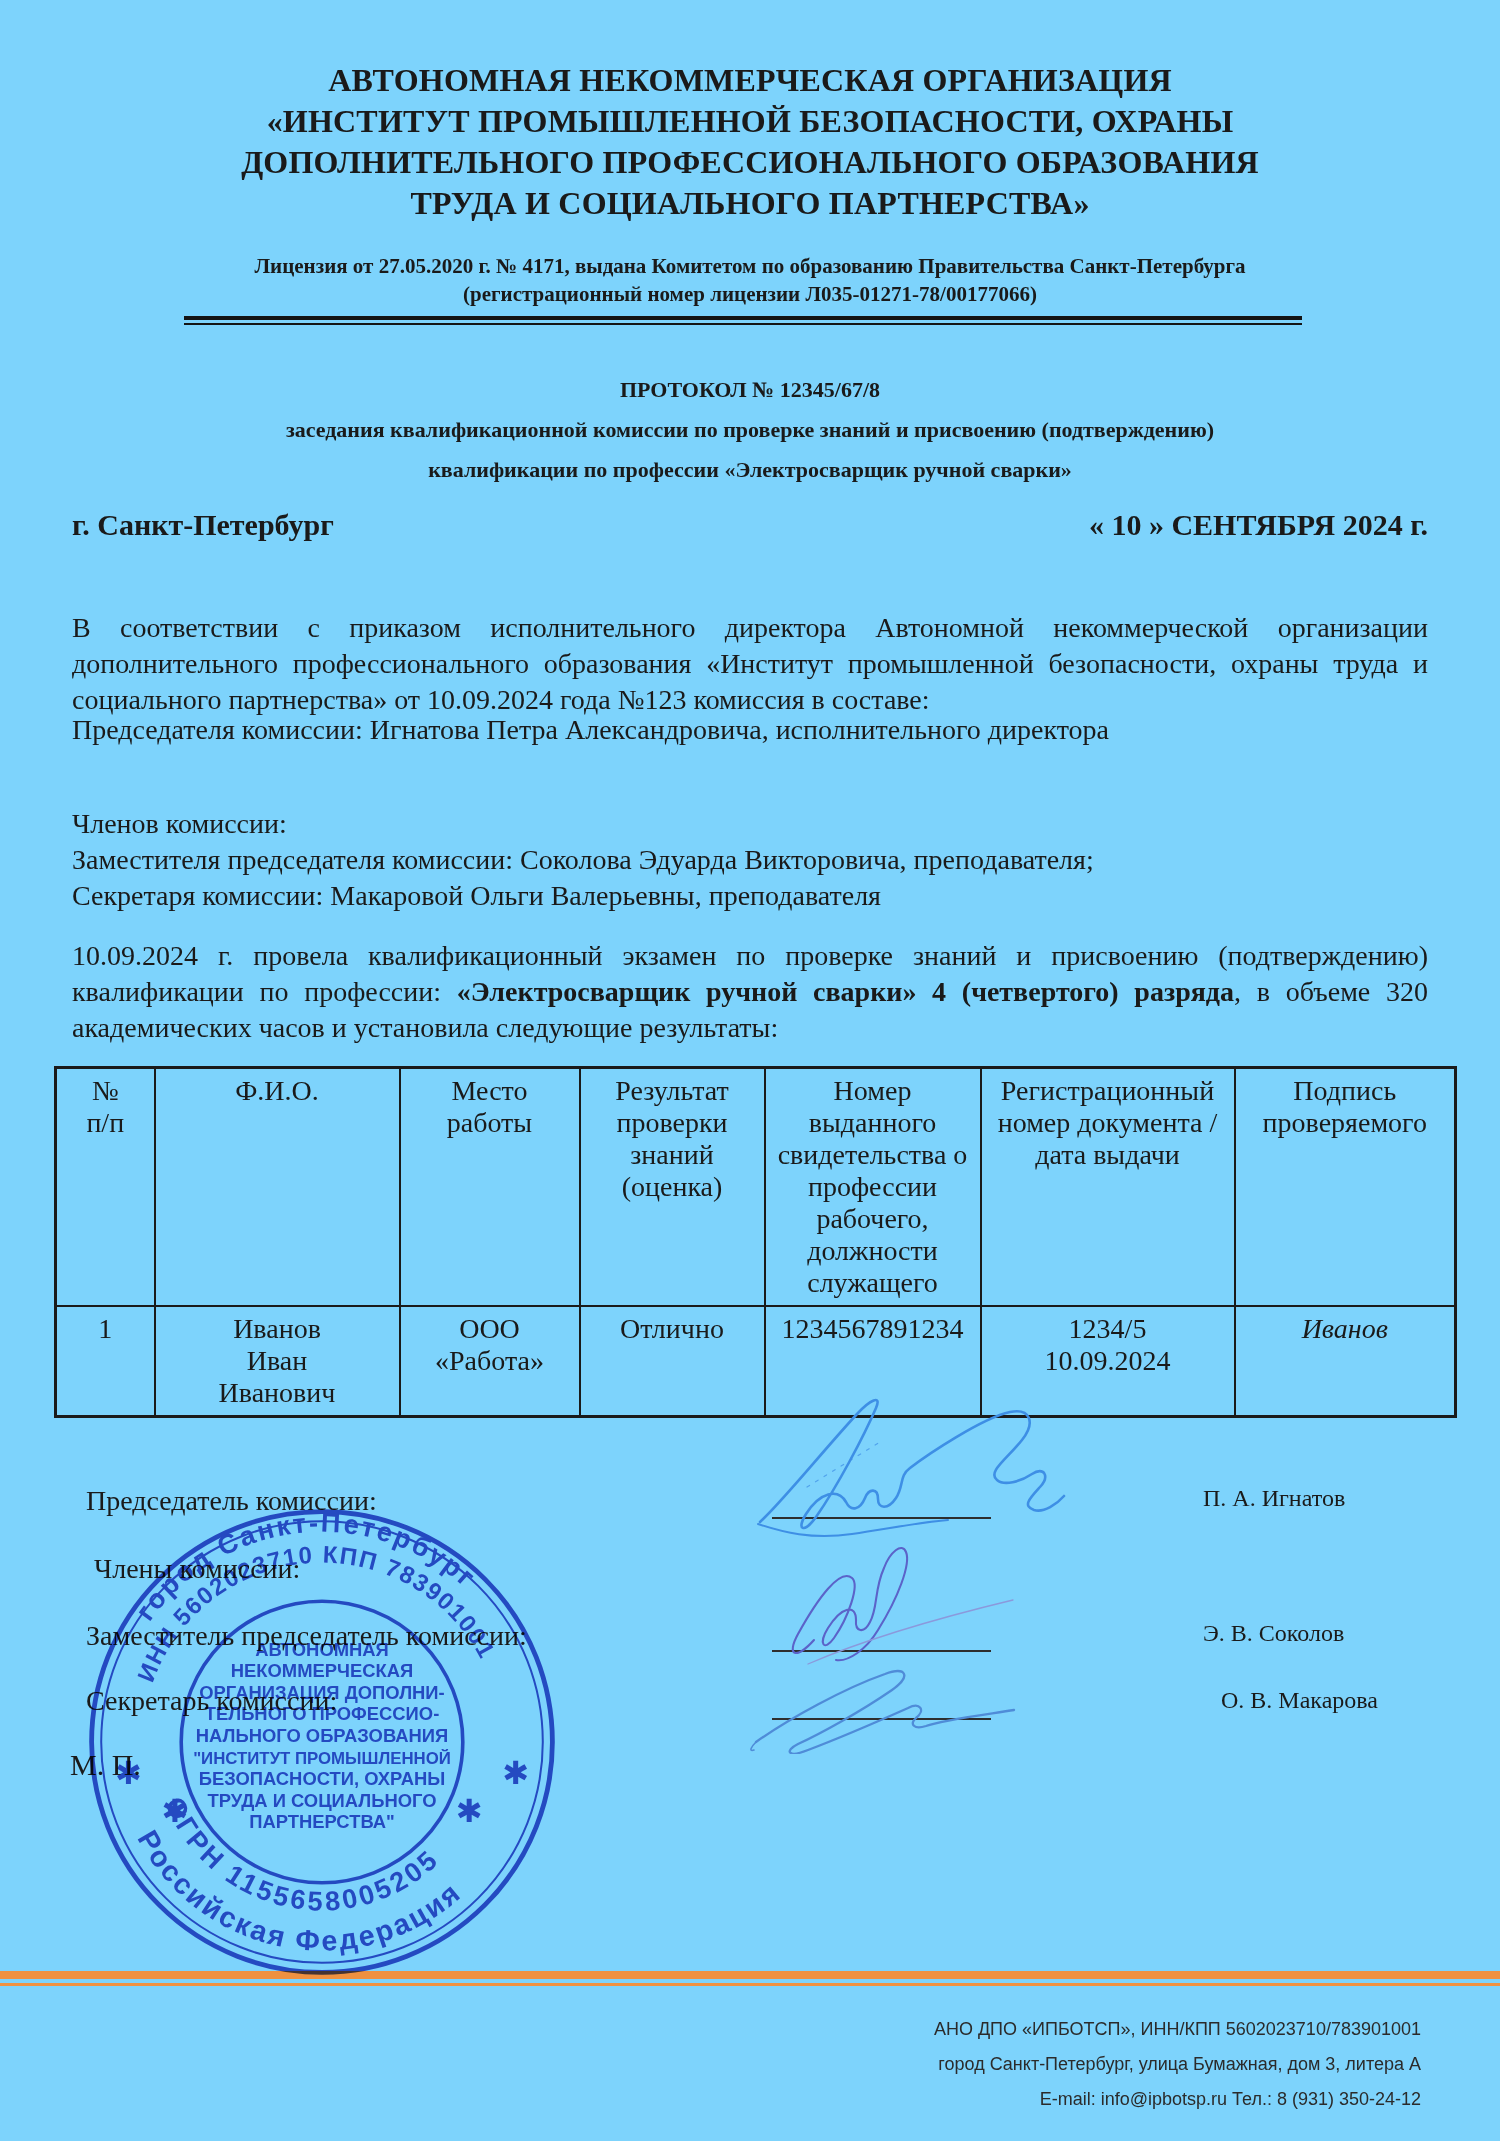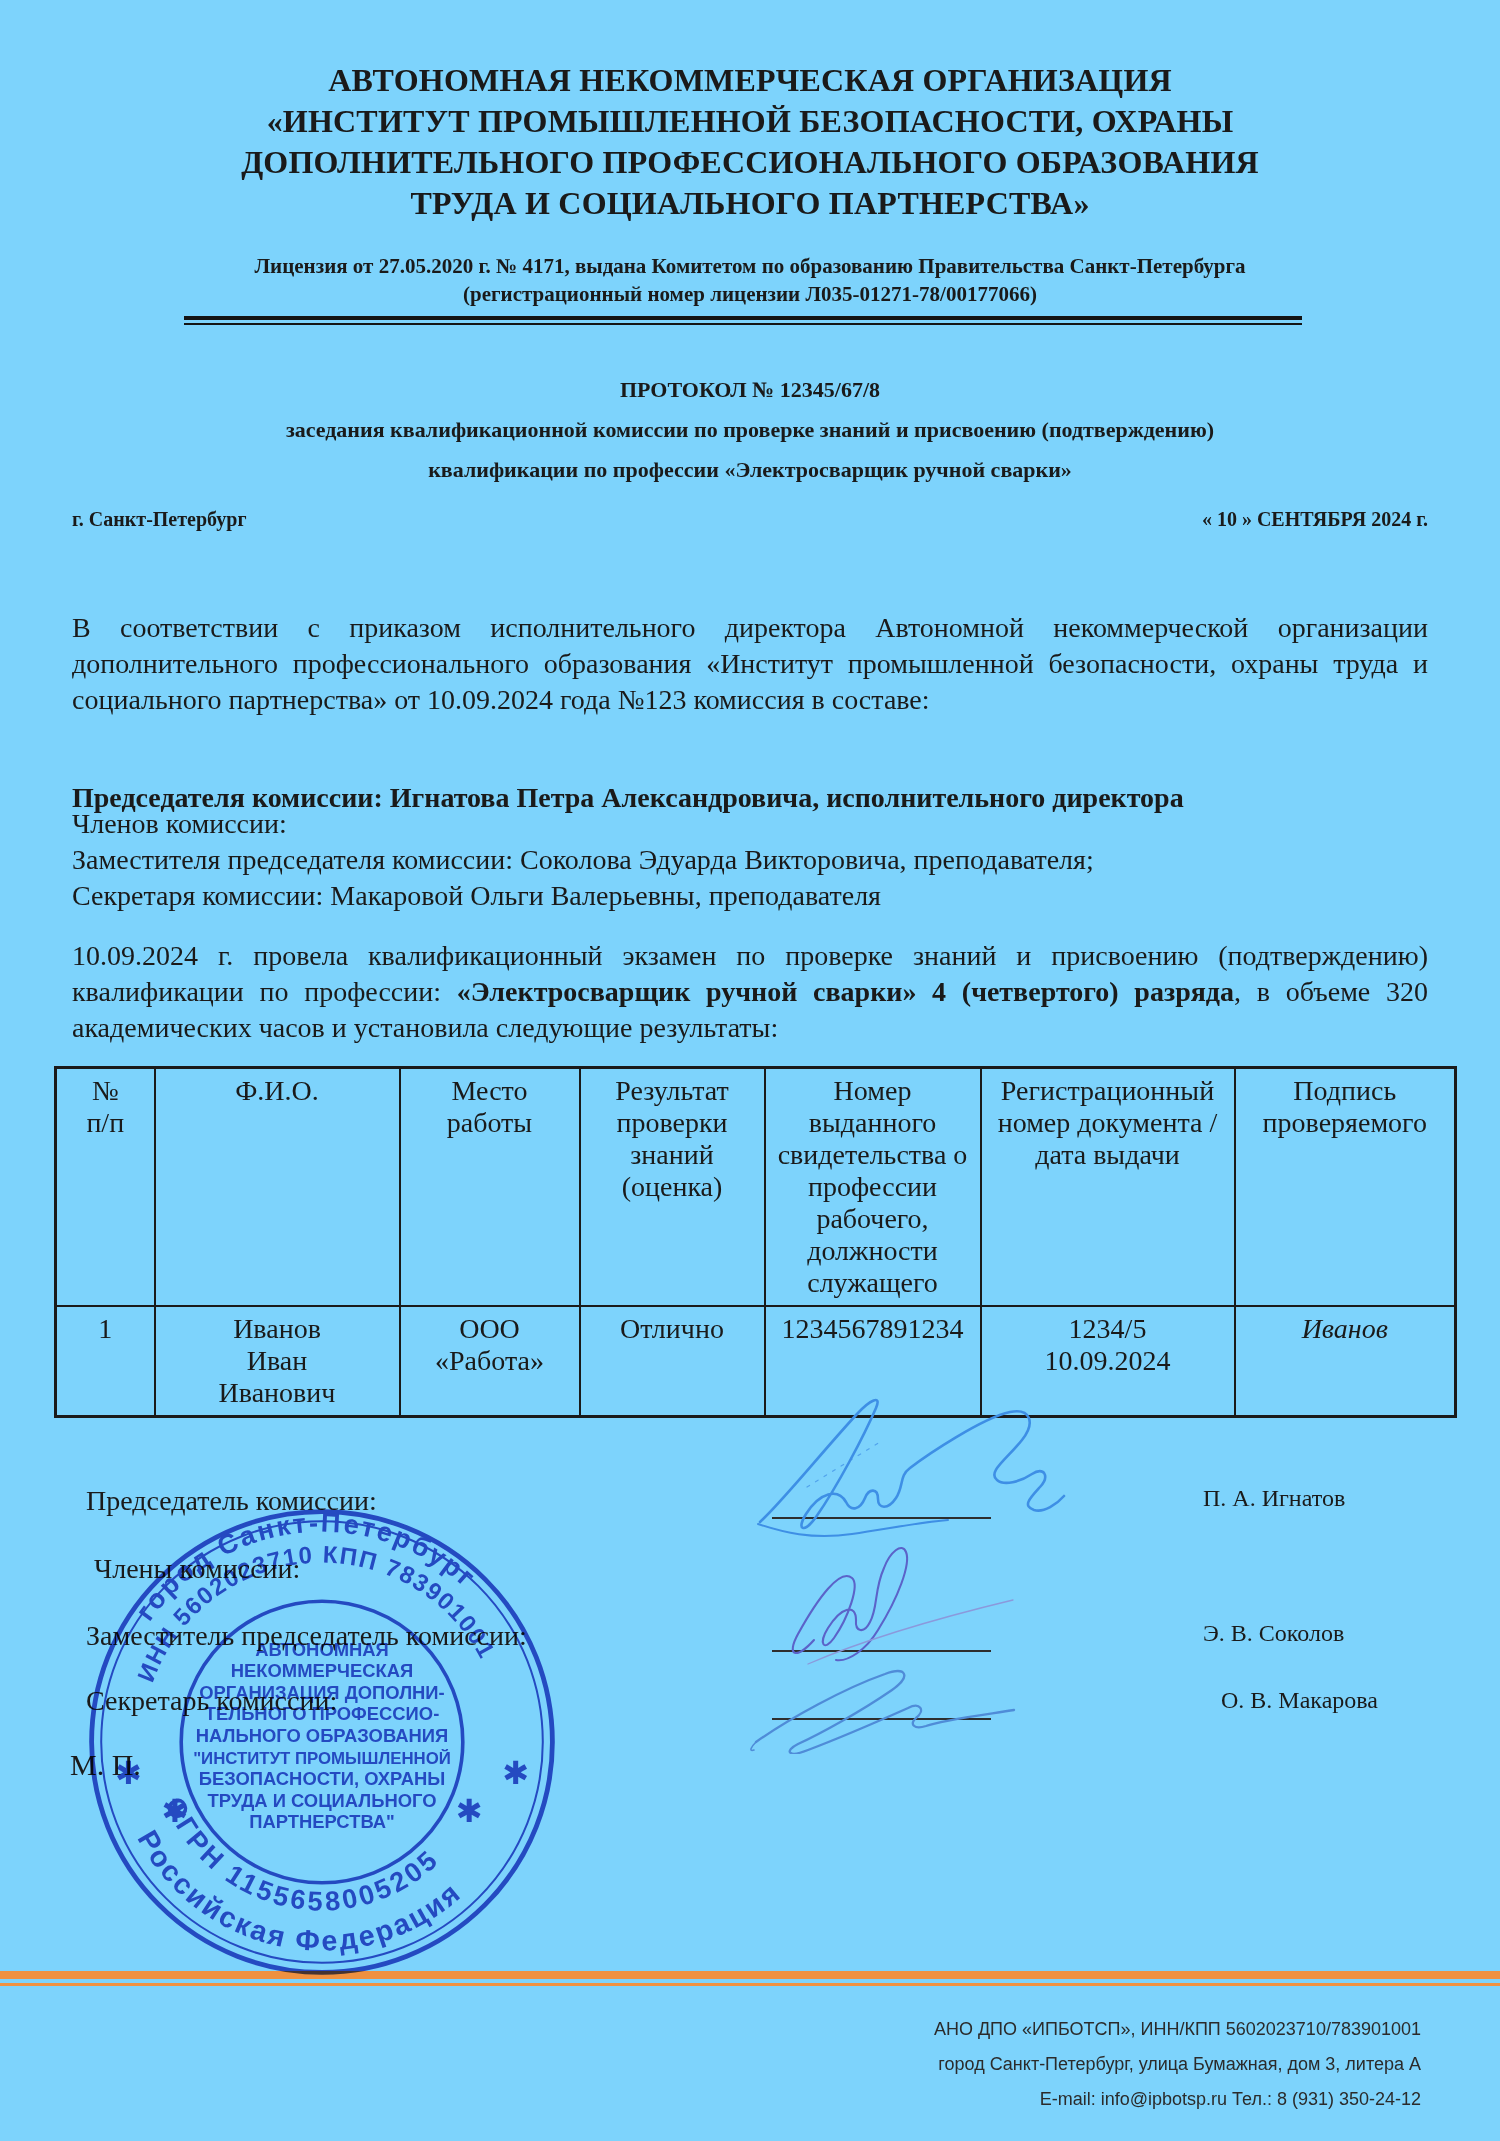--- a/index.html
+++ b/index.html
@@ -8,21 +8,21 @@
     font-family:"Liberation Serif", serif; color:#1a1a1a; overflow:hidden;
   }
   .abs { position:absolute; }
   .center { text-align:center; width:100%; }
   .org-title { top:60px; font-weight:bold; font-size:32px; line-height:41px; letter-spacing:.2px; }
   .license { top:252px; font-weight:bold; font-size:21px; line-height:28px; }
   .divider { top:316px; left:184px; width:1118px; height:3px;
     border-top:4px solid #141414; border-bottom:2px solid #141414; }
   .protocol-head { top:370px; font-weight:bold; font-size:22px; line-height:40px; }
   .city-date { top:508px; left:72px; width:1356px; display:flex; justify-content:space-between;
-    font-weight:bold; font-size:20px; }
+    font-weight:bold; font-size:30px; }
   .para { left:72px; width:1356px; font-size:28px; line-height:36px; text-align:justify; }
   .line-text { left:72px; width:1356px; font-size:28px; line-height:36px; }
   .b { font-weight:bold; }
   table.results { position:absolute; top:1066px; left:54px; width:1400px;
     border-collapse:collapse; table-layout:fixed; font-size:28px; }
   table.results td { border:2px solid #1a1a1a; vertical-align:top; text-align:center;
     padding:6px 8px; line-height:32px; }
   table.results { border:3px solid #1a1a1a; }
   tr.hdr td { height:224px; }
   tr.data td { height:92px; }
@@ -67,21 +67,21 @@
     <div>квалификации по профессии «Электросварщик ручной сварки»</div>
   </div>
 
   <div class="abs city-date">
     <span>г. Санкт-Петербург</span>
     <span>« 10 » СЕНТЯБРЯ 2024 г.</span>
   </div>
 
   <div class="abs para" style="top:610px;">В соответствии с приказом исполнительного директора Автономной некоммерческой организации дополнительного профессионального образования «Институт промышленной безопасности, охраны труда и социального партнерства» от 10.09.2024 года №123 комиссия в составе:</div>
 
-  <div class="abs line-text" style="top:780px;font-weight:bold;">Председателя комиссии: Игнатова Петра Александровича, исполнительного директора</div>
+  <div class="abs line-text" style="top:712px;">Председателя комиссии: Игнатова Петра Александровича, исполнительного директора</div>
 
   <div class="abs line-text" style="top:806px;">
     <div>Членов комиссии:</div>
     <div>Заместителя председателя комиссии: Соколова Эдуарда Викторовича, преподавателя;</div>
     <div>Секретаря комиссии: Макаровой Ольги Валерьевны, преподавателя</div>
   </div>
 
   <div class="abs para" style="top:938px;">
     <span>10.09.2024 г. провела квалификационный экзамен по проверке знаний и присвоению (подтверждению) квалификации по профессии: </span><span class="b">«Электросварщик ручной сварки» 4 (четвертого) разряда</span><span>, в объеме 320 академических часов и установила следующие результаты:</span>
   </div>

